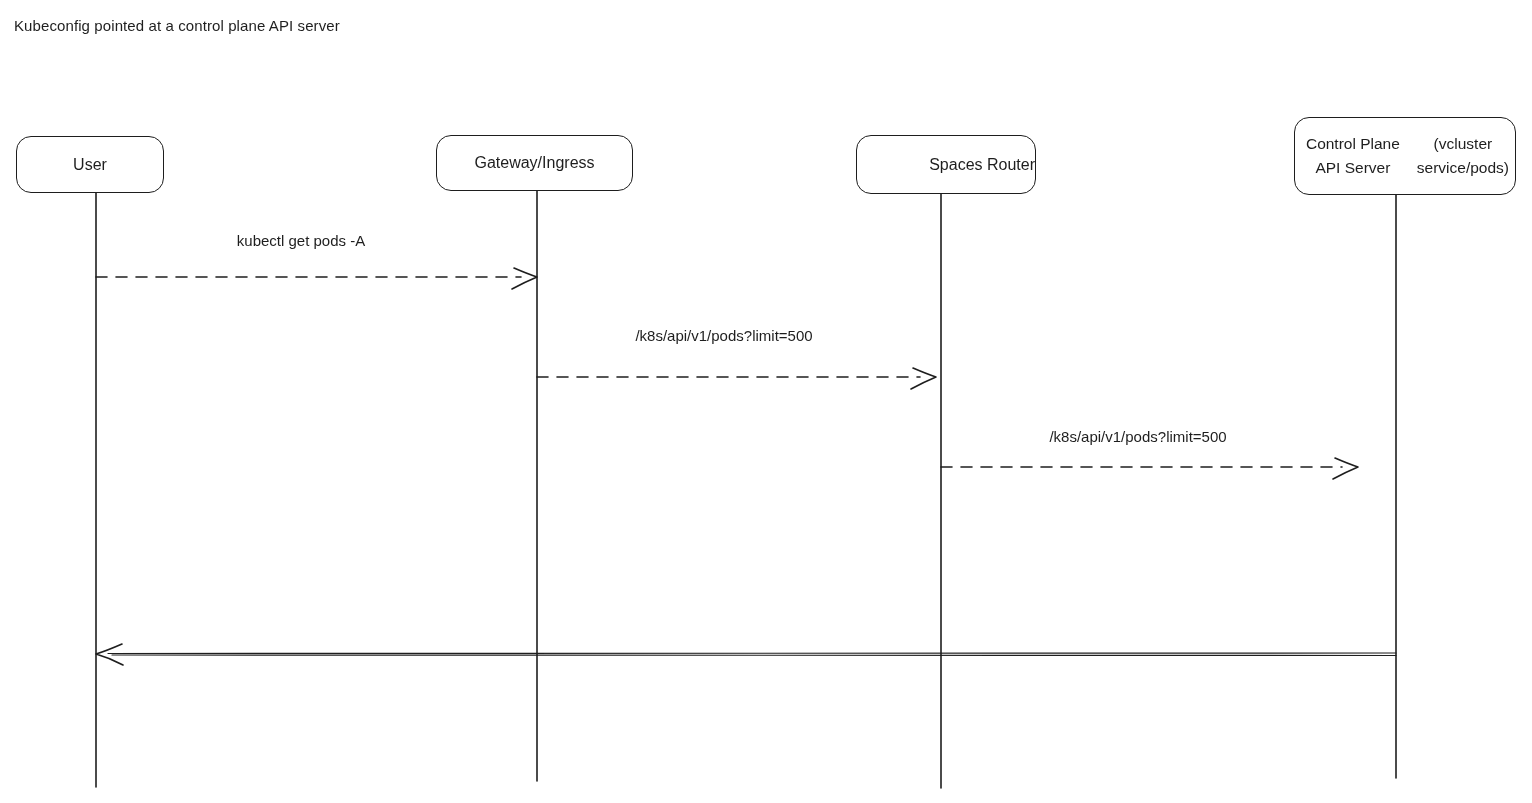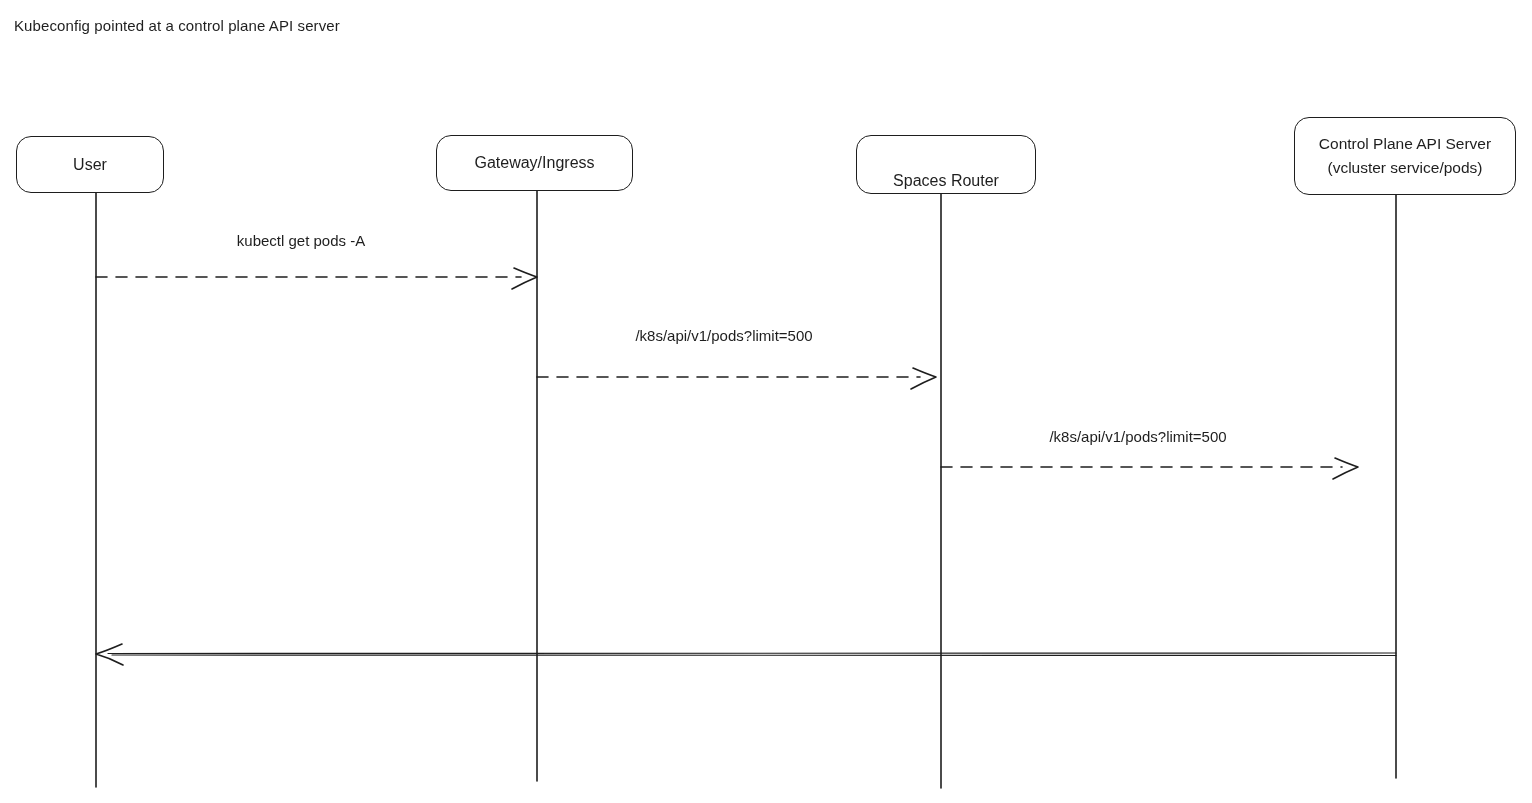--- a/index.html
+++ b/index.html
@@ -44,21 +44,21 @@
   .msg-line-solid { stroke-width: 1.2; }
   .arrowhead { stroke-width: 1.6; }
 
   .actor {
     position: absolute;
     box-sizing: border-box;
     border: 1.7px solid #1e1e1e;
     border-radius: 15px;
     background: #ffffff;
     display: flex;
-    flex-direction: column;
+    flex-direction: row;
     align-items: center;
     justify-content: center;
     text-align: center;
     font-size: 16px;
     line-height: 24px;
     color: #1e1e1e;
     z-index: 2;
   }
   .actor-user     { left: 16px;   top: 136px; width: 148px; height: 57px; }
   .actor-gateway  { left: 436px;  top: 135px; width: 197px; height: 56px; }

